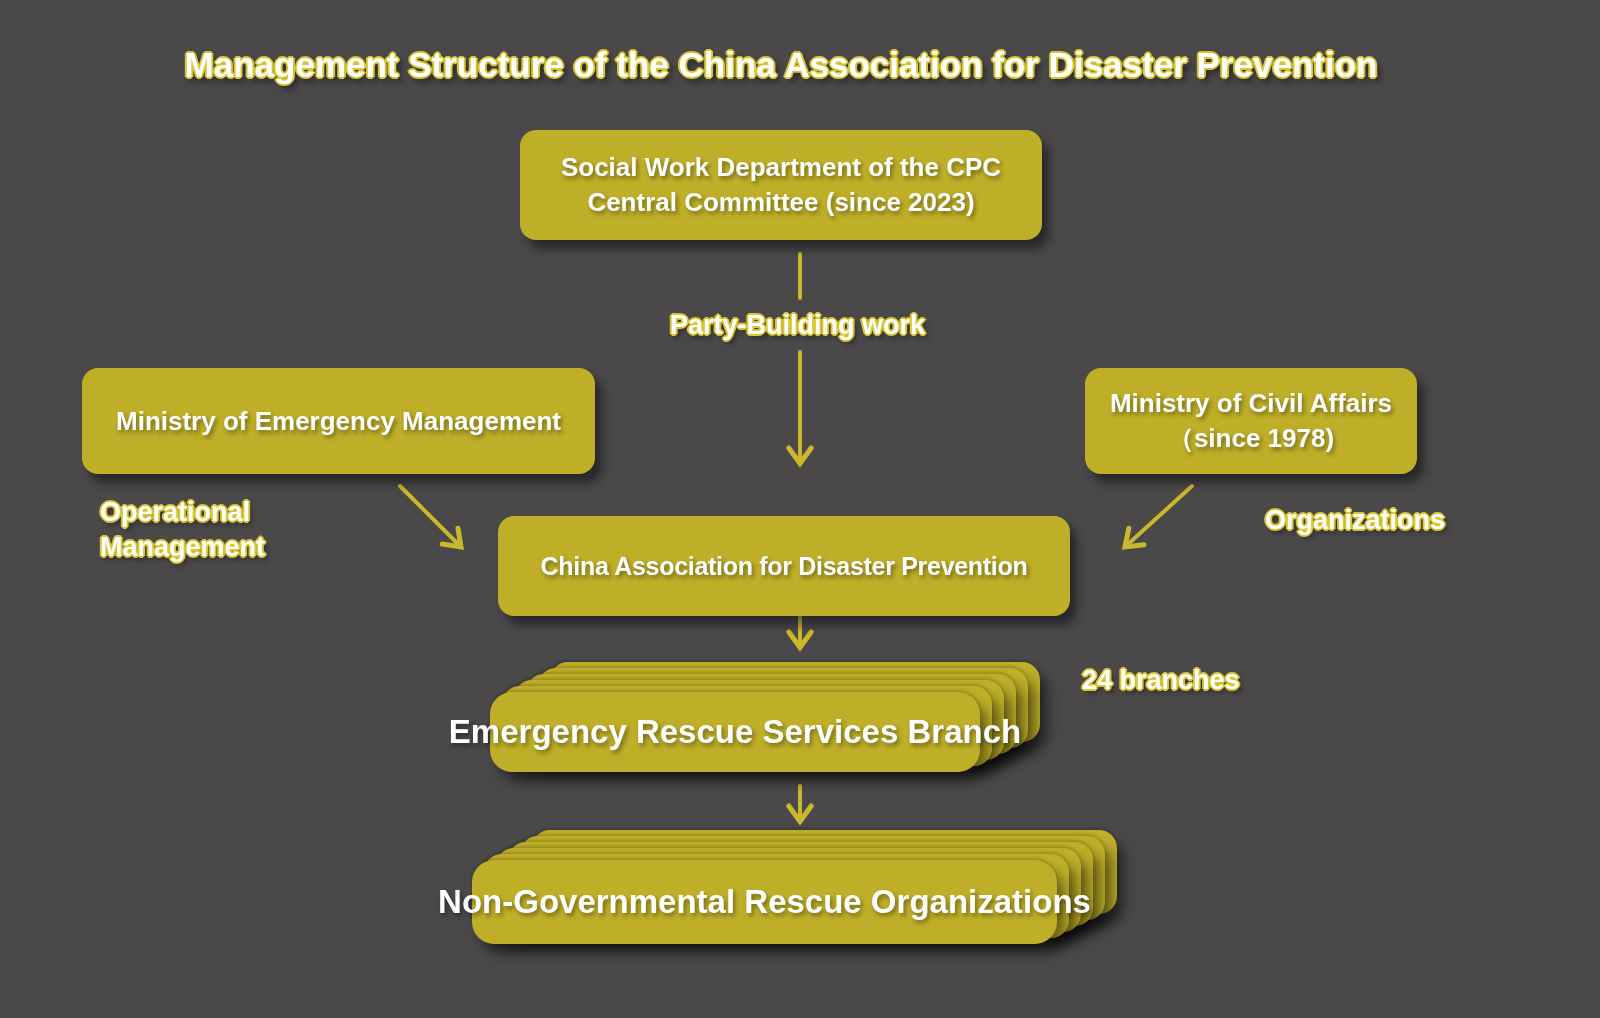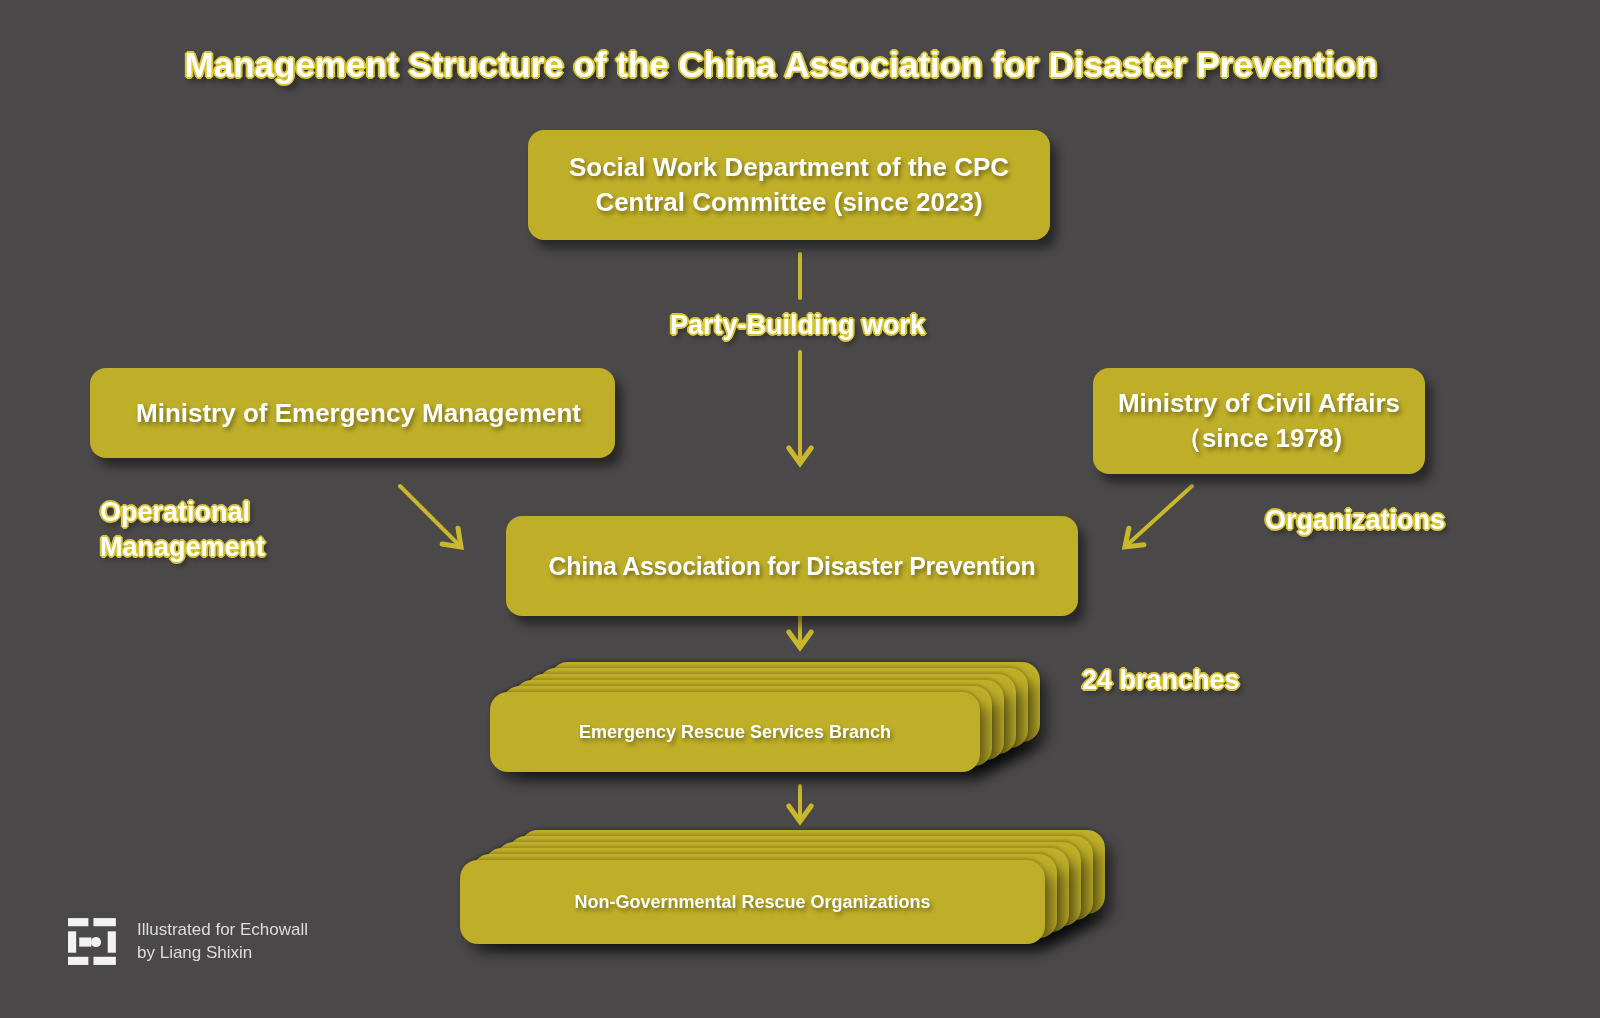--- a/index.html
+++ b/index.html
@@ -26,25 +26,24 @@
       -1px 1px 0 var(--label-outline), 1px 1px 0 var(--label-outline),
       4px 5px 6px rgba(0,0,0,0.55);
   }
   .node{
     position:absolute;background:var(--node-fill);border-radius:16px;
     display:flex;flex-direction:column;align-items:center;justify-content:center;
     color:var(--node-text);font-weight:bold;font-size:26px;line-height:35px;
     text-align:center;white-space:nowrap;
     box-shadow:7px 9px 10px rgba(0,0,0,0.45);
     text-shadow:2px 3px 4px rgba(0,0,0,0.38);
-    margin-left:8px;
   }
   .node span{display:block;}
   .node-social{left:520px;top:130px;width:522px;height:110px;}
-  .node-mem{left:82px;top:368px;width:513px;height:90px;padding-left:12px;}
+  .node-mem{left:82px;top:368px;width:513px;height:106px;}
   .node-civil{left:1085px;top:368px;width:332px;height:106px;}
   .node-cadp{left:498px;top:516px;width:572px;height:100px;font-size:25px;letter-spacing:-0.3px;}
   .ylabel{
     position:absolute;font-weight:bold;font-size:27px;line-height:35px;
     color:#ffffff;white-space:normal;
     text-shadow:
       -2px 0 0 var(--label-outline), 2px 0 0 var(--label-outline),
       0 -2px 0 var(--label-outline), 0 2px 0 var(--label-outline),
       -1px -1px 0 var(--label-outline), 1px -1px 0 var(--label-outline),
       -1px 1px 0 var(--label-outline), 1px 1px 0 var(--label-outline),
@@ -57,25 +56,25 @@
   .connectors{position:absolute;left:0;top:0;width:1600px;height:1018px;pointer-events:none;}
   .arrow{stroke:var(--arrow);stroke-width:4;fill:none;stroke-linecap:round;}
   .stack{position:absolute;}
   .stack-card{
     position:absolute;background:var(--node-fill);border-radius:18px;
     width:100%;height:100%;
     box-shadow:8px 10px 12px rgba(0,0,0,0.42), 0 -2px 3px rgba(0,0,0,0.18);
   }
   .stack-front{
     left:0;top:0;display:flex;align-items:center;justify-content:center;
-    color:var(--node-text);font-weight:bold;font-size:18px;white-space:nowrap;
-    text-align:center;text-shadow:2px 3px 4px rgba(0,0,0,0.38);
+    color:var(--node-text);font-weight:bold;font-size:33px;white-space:nowrap;
+    text-align:center;text-shadow:2px 3px 4px rgba(0,0,0,0.38);border-radius:22px;
   }
   .stack-branch{left:490px;top:692px;width:490px;height:80px;}
-  .stack-ngo{left:460px;top:860px;width:585px;height:84px;}
+  .stack-ngo{left:472px;top:860px;width:585px;height:84px;}
   .footer{position:absolute;left:67px;top:916px;display:flex;align-items:center;}
   .logo{width:56px;height:49px;display:block;}
   .credit{
     margin-left:14px;color:var(--credit-text);font-size:17px;line-height:23px;
     font-weight:normal;
   }
 </style>
 </head>
 <body>
 
@@ -135,30 +134,14 @@
     <div class="stack-card" style="left: 60px; top: -30px;"></div>
       <div class="stack-card" style="left: 48px; top: -24px;"></div>
       <div class="stack-card" style="left: 36px; top: -18px;"></div>
       <div class="stack-card" style="left: 24px; top: -12px;"></div>
       <div class="stack-card" style="left: 12px; top: -6px;"></div>
       <div class="stack-card stack-front">
       <span>Non-Governmental Rescue Organizations</span>
     </div>
   </div>
 
-  <div class="footer">
-    <svg class="logo" viewBox="0 0 55 48" fill="#f2f2f2">
-      <rect x="1" y="2" width="20" height="8"></rect>
-      <rect x="26" y="2" width="22" height="8"></rect>
-      <rect x="1" y="15" width="8" height="21"></rect>
-      <rect x="40" y="15" width="8" height="21"></rect>
-      <rect x="12" y="21" width="12" height="9"></rect>
-      <circle cx="28.5" cy="25.5" r="5"></circle>
-      <rect x="1" y="40" width="20" height="8"></rect>
-      <rect x="26" y="40" width="22" height="8"></rect>
-    </svg>
-    <div class="credit">
-      <div>Illustrated for Echowall</div>
-      <div>by Liang Shixin</div>
-    </div>
-  </div>
 
 </div>
 
 </body></html>

